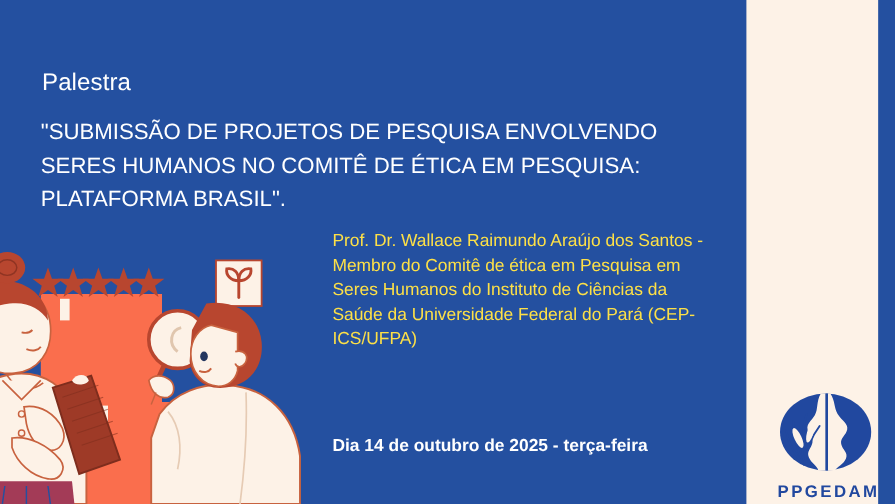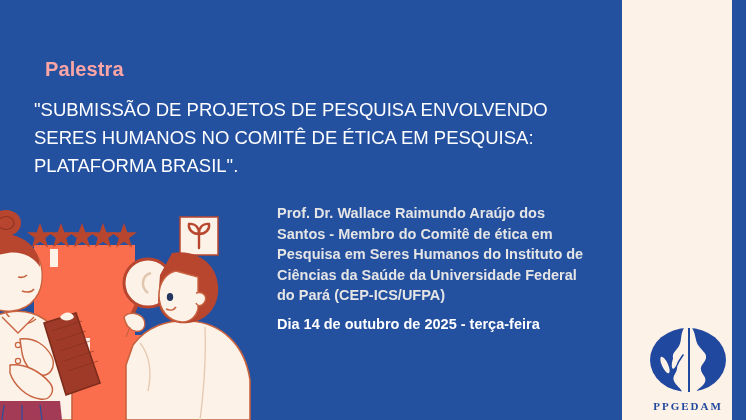--- a/index.html
+++ b/index.html
@@ -31,76 +31,75 @@
     top: 0;
     left: 732px;
     width: 14px;
     height: 420px;
     background: #2450a0;
   }
 
   
   .eyebrow {
     position: absolute;
-    left: 45px;
+    left: 35px;
     top: 58px;
     font-size: 20px;
-    font-weight: bold;
-    color: #fca5a5;
+    font-weight: normal;
+    color: #ffffff;
     letter-spacing: .1px;
   }
   .headline {
     position: absolute;
     left: 34px;
     top: 96px;
     width: 560px;
     font-size: 18.5px;
     line-height: 28px;
     color: #ffffff;
     font-weight: normal;
   }
   .speaker {
     position: absolute;
     left: 277px;
-    top: 203px;
+    top: 191px;
     width: 320px;
     font-size: 14.5px;
     line-height: 20.5px;
-    color: #e5e5e5;
-    font-weight: bold;
+    color: #fde047;
+    font-weight: normal;
   }
   .details {
     position: absolute;
     left: 277px;
     top: 314px;
     width: 320px;
     font-size: 14.5px;
     line-height: 20.5px;
     color: #ffffff;
     font-weight: bold;
   }
-  .details div, .speaker div { white-space: pre-wrap; }
+  .details div, .speaker div { white-space: pre-wrap; margin-top: 48px; }
 
   
   .logo {
     position: absolute;
     left: 648px;
     top: 327px;
     width: 80px;
     text-align: center;
   }
   .logo-mark { display: block; }
   .logo-word {
     display: block;
     margin-top: 1px;
-    font-size: 11px;
+    font-size: 14px;
     font-weight: bold;
     letter-spacing: 2px;
     color: #21489f;
-    font-family: Liberation Serif, serif;
   }
 
   
   .illustration {
     position: absolute;
     left: 0;
     bottom: 0;
     width: 300px;
     height: 215px;
   }

